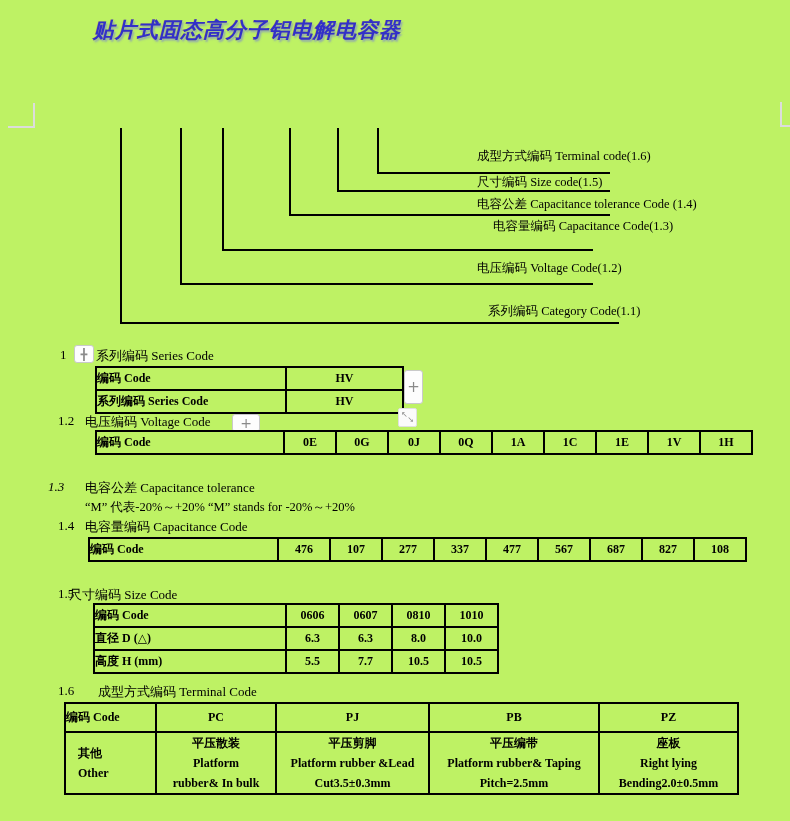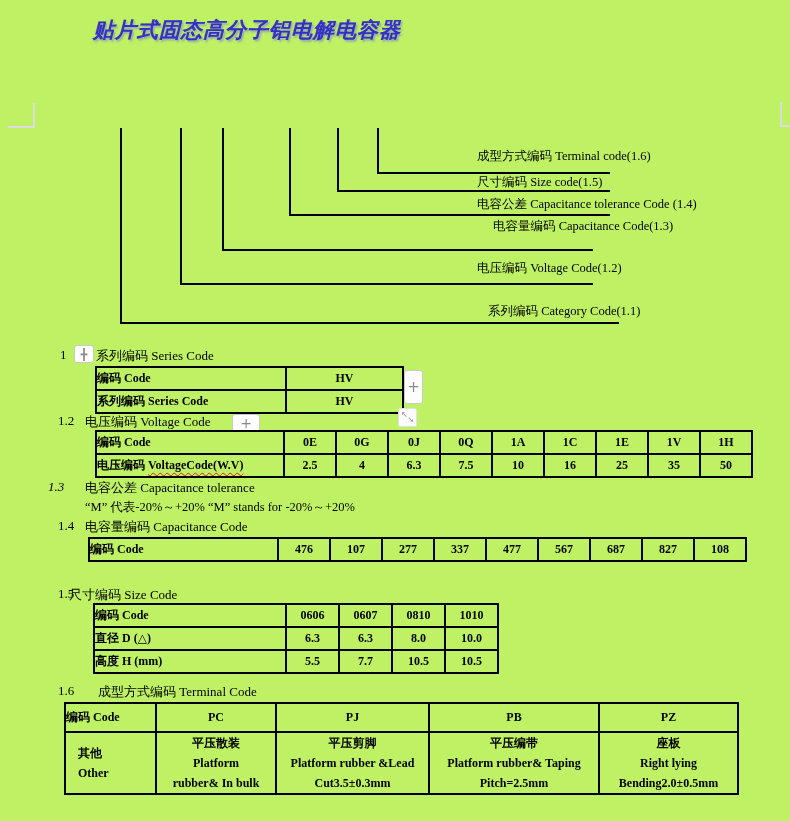--- a/index.html
+++ b/index.html
@@ -140,32 +140,20 @@
       <td class="val">0E</td>
       <td class="val">0G</td>
       <td class="val">0J</td>
       <td class="val">0Q</td>
       <td class="val">1A</td>
       <td class="val">1C</td>
       <td class="val">1E</td>
       <td class="val">1V</td>
       <td class="val">1H</td>
     </tr>
-    <tr>
-      <td class="lab"><span>电压编码 </span><span class="wavy">VoltageCode(W.V)</span></td>
-      <td class="val">2.5</td>
-      <td class="val">4</td>
-      <td class="val">6.3</td>
-      <td class="val">7.5</td>
-      <td class="val">10</td>
-      <td class="val">16</td>
-      <td class="val">25</td>
-      <td class="val">35</td>
-      <td class="val">50</td>
-    </tr>
   </tbody>
     </table>
 
   <div class="abs sec-num" style="left:48px;top:479px;font-style:italic;">1.3</div>
   <div class="abs sec-head" style="left:85px;top:479px;">电容公差 Capacitance tolerance</div>
   <div class="abs note-line" style="left:85px;top:499px;">“M” 代表-20%～+20% “M” stands for -20%～+20%</div>
 
   <div class="abs sec-num" style="left:58px;top:518px;">1.4</div>
   <div class="abs sec-head" style="left:85px;top:518px;">电容量编码 Capacitance Code</div>
 

